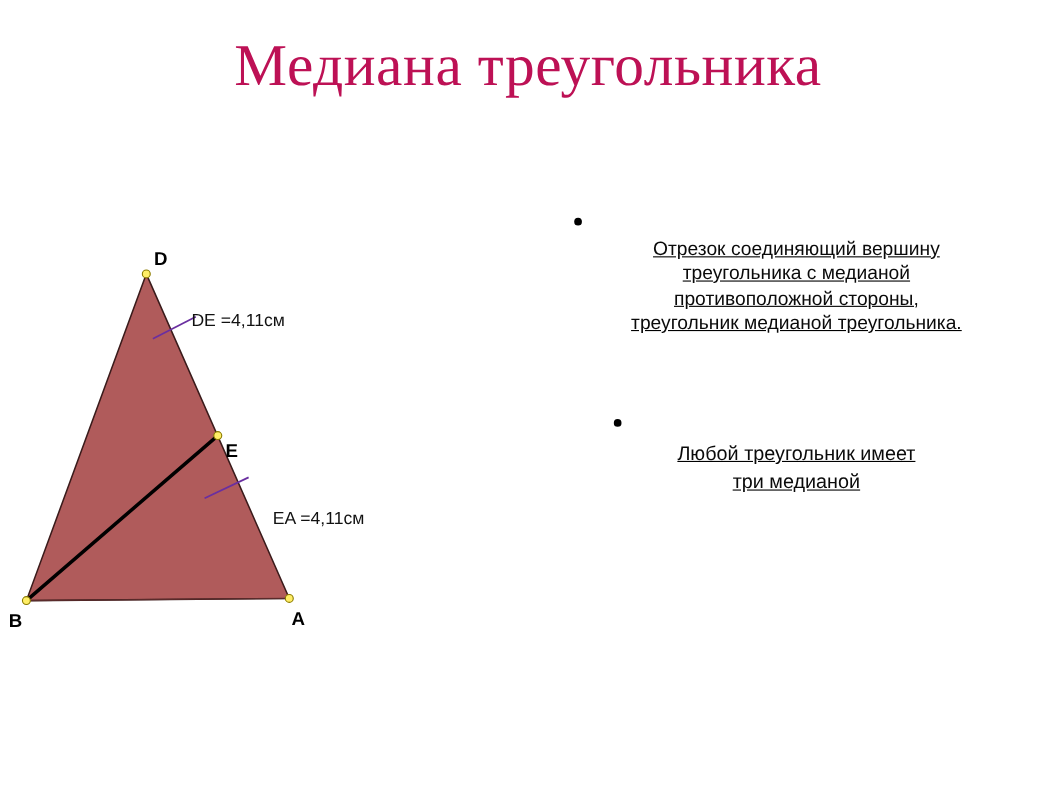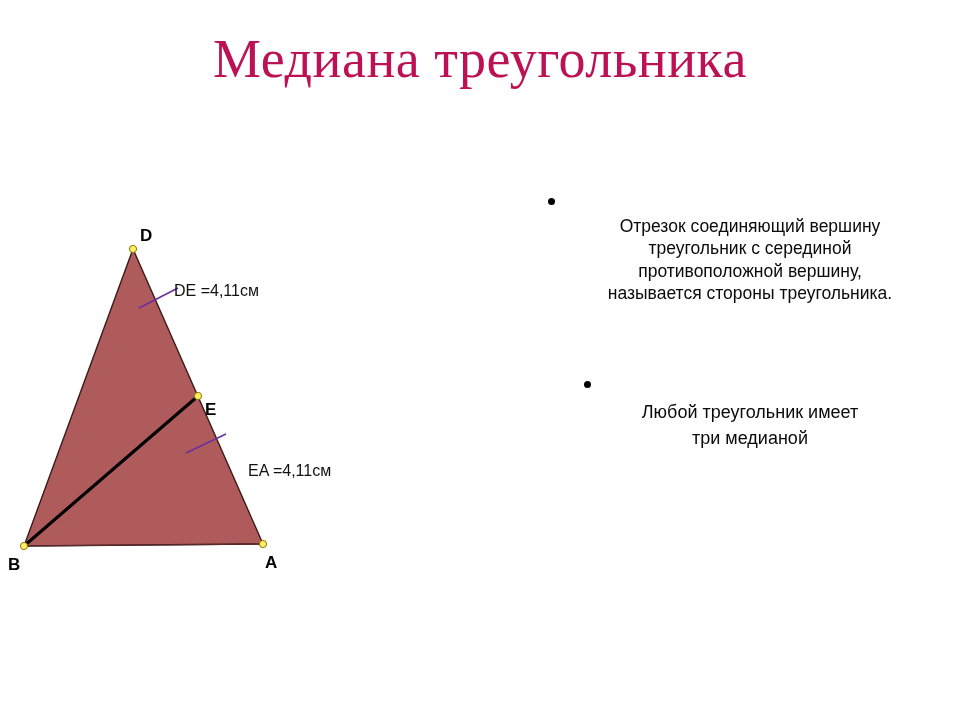--- a/index.html
+++ b/index.html
@@ -62,23 +62,24 @@
   .measure-label {
     font-family: "Liberation Sans", sans-serif;
     font-size: 16px;
     font-weight: normal;
     fill: #111111;
   }
 
   
   #body-text {
     position: absolute;
-    left: 548px;
+    left: 522px;
     top: 192px;
     width: 404px;
+    text-decoration: underline;
   }
   .bullet-block {
     position: relative;
     text-align: center;
     font-size: 17.5px;
     line-height: 22.5px;
     color: #0a0a0a;
     font-family: "Liberation Sans", sans-serif;
   }
   .bullet-block .marker {
@@ -145,23 +146,23 @@
       <text class="measure-label" x="248" y="266">EA =4,11см</text>
     </svg>
   </div>
 
   <div id="body-text">
 
     <div class="bullet-block" id="bullet-1">
       <span class="marker"></span>
       <span class="lines">
         <span class="line">Отрезок соединяющий вершину</span>
-        <span class="line">треугольник с серединой</span>
-        <span class="line">противоположной вершину,</span>
-        <span class="line">называется стороны треугольника.</span>
+        <span class="line">треугольника с медианой</span>
+        <span class="line">противоположной стороны,</span>
+        <span class="line">треугольник медианой треугольника.</span>
       </span>
     </div>
 
     <div class="bullet-block" id="bullet-2">
       <span class="marker"></span>
       <span class="lines">
         <span class="line">Любой треугольник имеет</span>
         <span class="line">три медианой</span>
       </span>
     </div>

